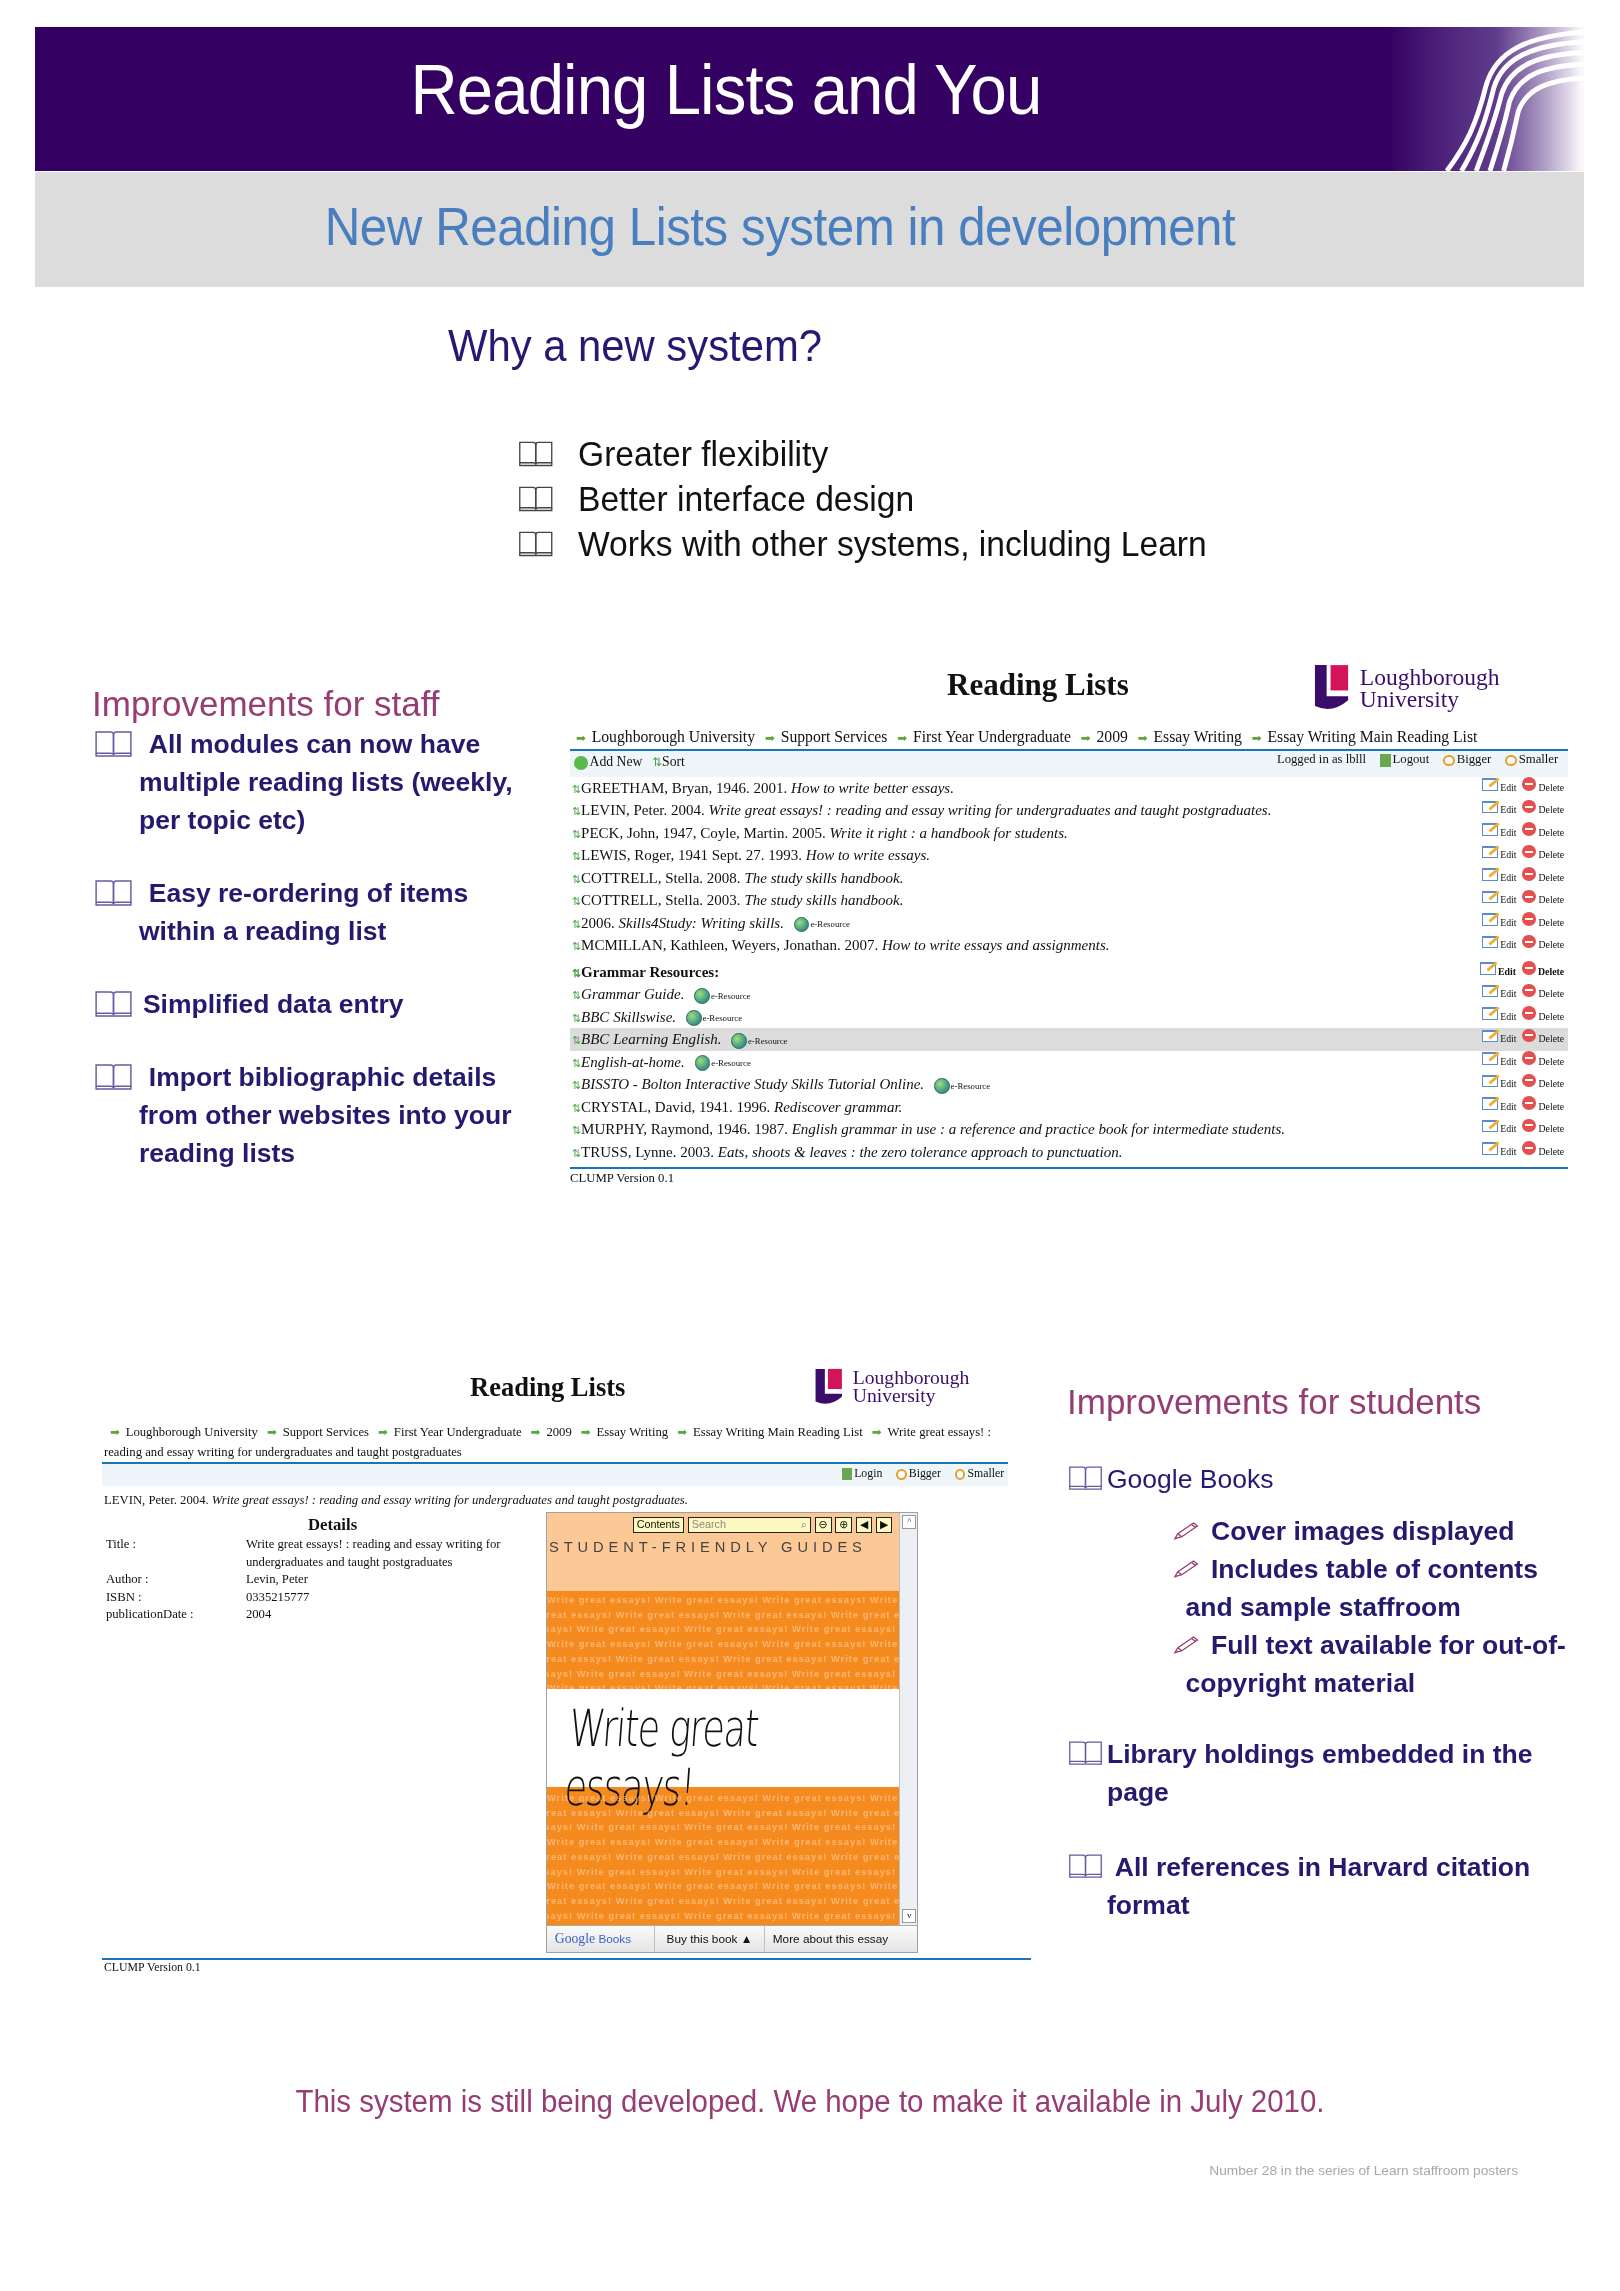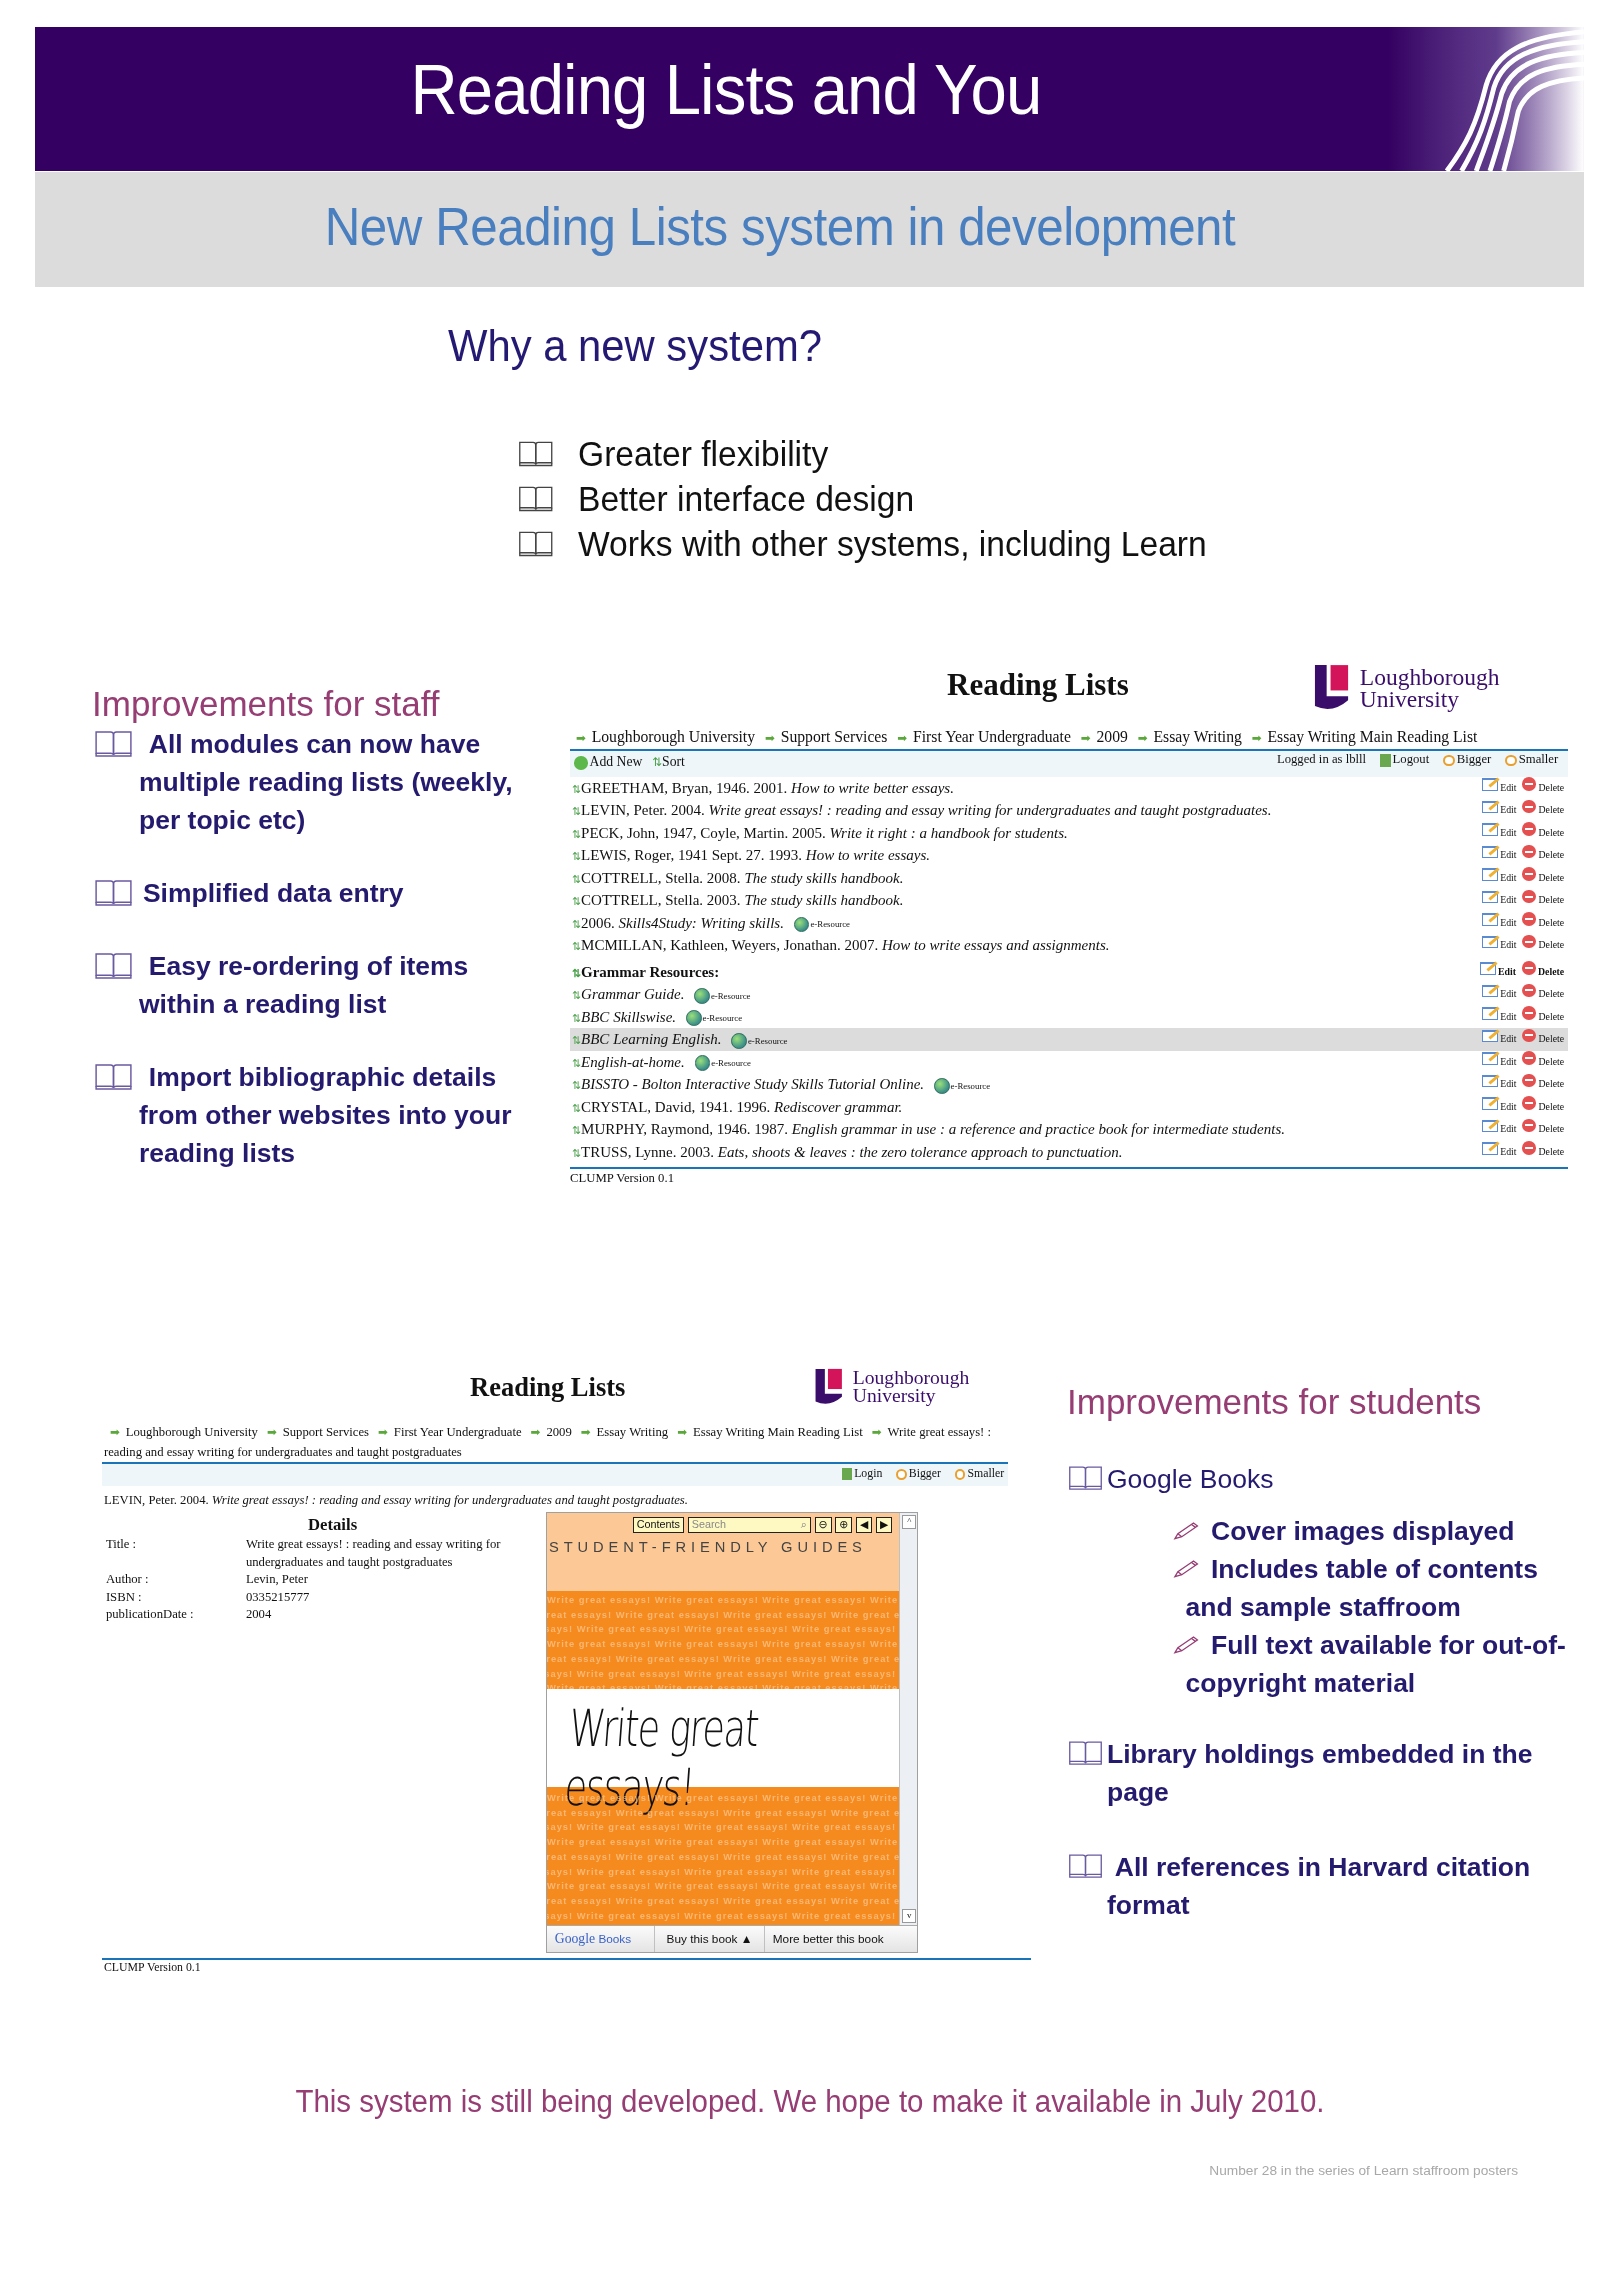--- a/index.html
+++ b/index.html
@@ -165,31 +165,31 @@
     <span style="display:block;text-indent:9.8px;">All modules can now have multiple reading lists (weekly, per topic etc)</span>
   </li>
   <li>
     <svg class="book-icon" viewBox="0 0 40 30">
         <g fill="none" stroke="#6a5aa0" stroke-width="1.5">
           <path d="M2 3 H17 Q20 3 20 6 V27 Q20 25 17 25 H2 Z"></path>
           <path d="M38 3 H23 Q20 3 20 6 V27 Q20 25 23 25 H38 Z"></path>
           <path d="M2 25 V28 H38 V25"></path>
         </g>
       </svg>
+    <span style="display:block;text-indent:9.8px;">Easy re-ordering of items within a reading list</span>
+  </li>
+  <li>
+    <svg class="book-icon" viewBox="0 0 40 30">
+        <g fill="none" stroke="#6a5aa0" stroke-width="1.5">
+          <path d="M2 3 H17 Q20 3 20 6 V27 Q20 25 17 25 H2 Z"></path>
+          <path d="M38 3 H23 Q20 3 20 6 V27 Q20 25 23 25 H38 Z"></path>
+          <path d="M2 25 V28 H38 V25"></path>
+        </g>
+      </svg>
     <span style="display:block;text-indent:3.9px;">Simplified data entry</span>
-  </li>
-  <li>
-    <svg class="book-icon" viewBox="0 0 40 30">
-        <g fill="none" stroke="#6a5aa0" stroke-width="1.5">
-          <path d="M2 3 H17 Q20 3 20 6 V27 Q20 25 17 25 H2 Z"></path>
-          <path d="M38 3 H23 Q20 3 20 6 V27 Q20 25 23 25 H38 Z"></path>
-          <path d="M2 25 V28 H38 V25"></path>
-        </g>
-      </svg>
-    <span style="display:block;text-indent:9.8px;">Easy re-ordering of items within a reading list</span>
   </li>
   <li>
     <svg class="book-icon" viewBox="0 0 40 30">
         <g fill="none" stroke="#6a5aa0" stroke-width="1.5">
           <path d="M2 3 H17 Q20 3 20 6 V27 Q20 25 17 25 H2 Z"></path>
           <path d="M38 3 H23 Q20 3 20 6 V27 Q20 25 23 25 H38 Z"></path>
           <path d="M2 25 V28 H38 V25"></path>
         </g>
       </svg>
     <span style="display:block;text-indent:9.8px;">Import bibliographic  details from other websites into your reading lists</span>
@@ -421,21 +421,21 @@
     </div>
     <div class="gb-scroll">
       <div class="up">^</div>
       <div class="down">v</div>
     </div>
     <div class="gb-bottom">
       <div style="width:108px;">
         <span style="font-family:'Liberation Serif',serif;font-size:13.7px;color:#3a62c8;">Google</span>&nbsp;<span style="color:#3a62c8;">Books</span>
       </div>
       <div style="width:110px;justify-content:center;">Buy this book ▲</div>
-      <div style="border-right:none;">More better this book</div>
+      <div style="border-right:none;">More about this essay</div>
     </div>
   </div>
   <div class="footer-line" style="position:absolute;left:0;top:596px;width:929px;"></div>
   <div class="version" style="position:absolute;left:2px;top:600px;font-size:11.8px;">CLUMP Version 0.1</div>
 </div>
 
 <div class="h-section students-title">Improvements for students</div>
 <ul class="students-list">
   <li>
     <svg class="book-icon" viewBox="0 0 40 30">

